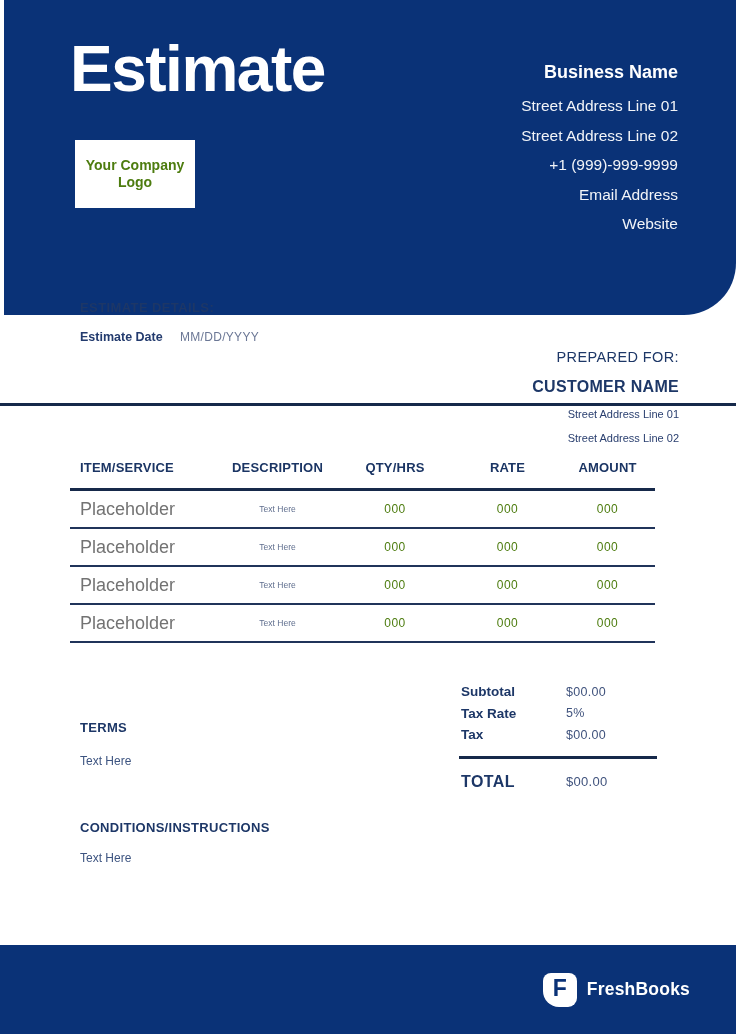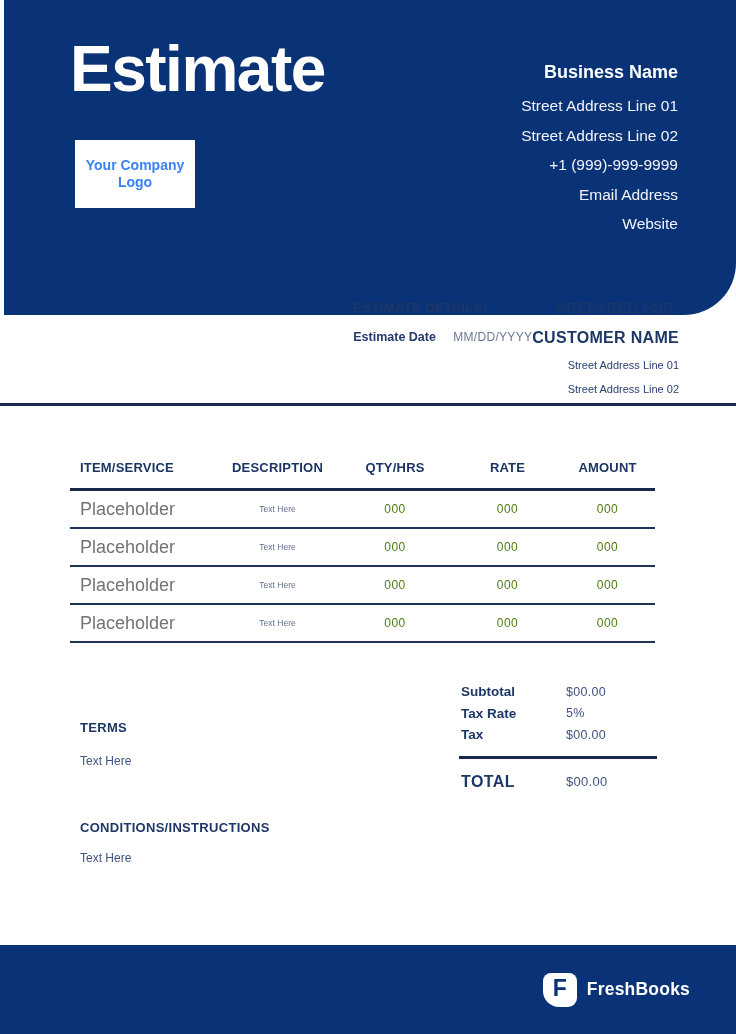--- a/index.html
+++ b/index.html
@@ -20,33 +20,33 @@
   }
   .estimate-title {
     position: absolute; left: 66px; top: 32px;
     font-size: 64px; font-weight: bold; color: #ffffff;
     letter-spacing: -1.5px;
   }
   .logo-box {
     position: absolute; left: 71px; top: 140px;
     width: 120px; height: 68px; background: #ffffff;
     display: flex; align-items: center; justify-content: center; text-align: center;
-    font-size: 14px; font-weight: bold; color: #3b82f6; line-height: 1.25;
+    font-size: 14px; font-weight: bold; color: #4d7c0f; line-height: 1.25;
   }
   .business-info {
     position: absolute; right: 58px; top: 62px;
     text-align: right; color: #ffffff;
   }
   .business-name { font-size: 18px; font-weight: bold; margin-bottom: 8px; }
   .business-line { font-size: 15.5px; line-height: 29.5px; color: rgba(255,255,255,0.95); }
 
   
   .meta-row {
     position: absolute; top: 300px; left: 80px; right: 57px;
-    display: flex; justify-content: flex-end;
+    display: flex; justify-content: flex-start; flex-direction: column;
   }
   .details-heading {
     font-size: 13px; font-weight: bold; letter-spacing: 0.4px; color: #1D3767;
   }
   .detail-rows { margin-top: 11px; }
   .detail-row { display: flex; height: 22.5px; align-items: center; }
   .detail-label { width: 100px; font-size: 12.5px; font-weight: bold; color: #233B6E; }
   .detail-value { font-size: 12px; color: #6B7795; letter-spacing: 0.3px; }
 
   .prepared-for { text-align: right; }

